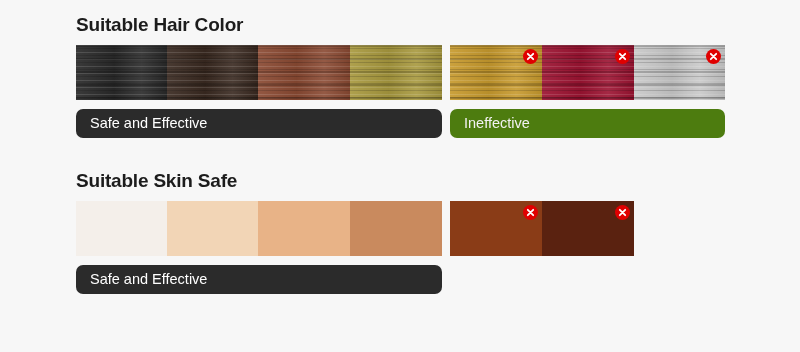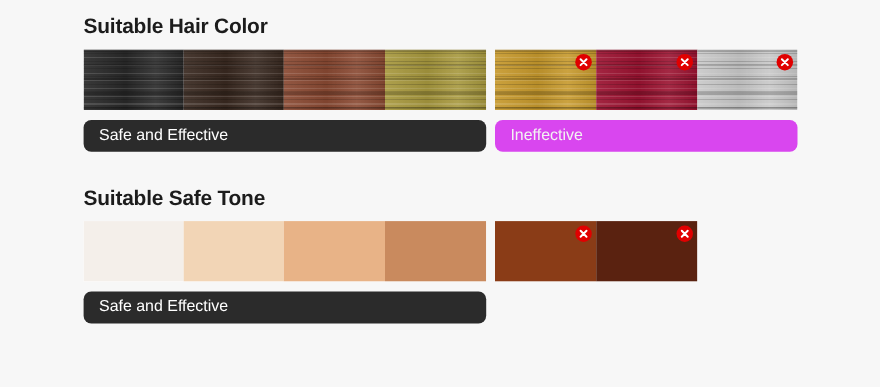--- a/index.html
+++ b/index.html
@@ -172,30 +172,30 @@
               </div>
             </div>
             <div class="swatch hair" style="width: 91px; background: rgb(201, 201, 201);">
               <div class="x-badge" style="background: rgb(224, 0, 0);">
                 <svg width="9" height="9" viewBox="0 0 10 10" aria-hidden="true">
                   <path d="M2 2 L8 8 M8 2 L2 8" stroke="#ffffff" stroke-width="2" stroke-linecap="round"></path>
                 </svg>
               </div>
             </div>
           </div>
-        <div class="label-bar warn" style="width: 275px; background: #d946ef; color: rgb(242, 242, 242);">
+        <div class="label-bar warn" style="width: 275px; background: #4d7c0f; color: rgb(242, 242, 242);">
           <span>Ineffective</span>
         </div>
       </div>
 
     </div>
   </div>
 
   <div class="section" id="section-skin">
-    <h2 class="section-title">Suitable Safe Tone</h2>
+    <h2 class="section-title">Suitable Skin Safe</h2>
     <div class="groups">
 
       <div class="group" id="group-skin-safe">
         <div class="swatches" id="swatches-skin-safe" style="width: 366px;">
             <div class="swatch" style="width: 91px; background: rgb(244, 239, 234);"></div>
             <div class="swatch" style="width: 91px; background: rgb(242, 213, 182);"></div>
             <div class="swatch" style="width: 92px; background: rgb(232, 179, 135);"></div>
             <div class="swatch" style="width: 92px; background: rgb(201, 138, 94);"></div>
           </div>
         <div class="label-bar safe" style="width: 366px; background: rgb(43, 43, 43); color: rgb(255, 255, 255);">

